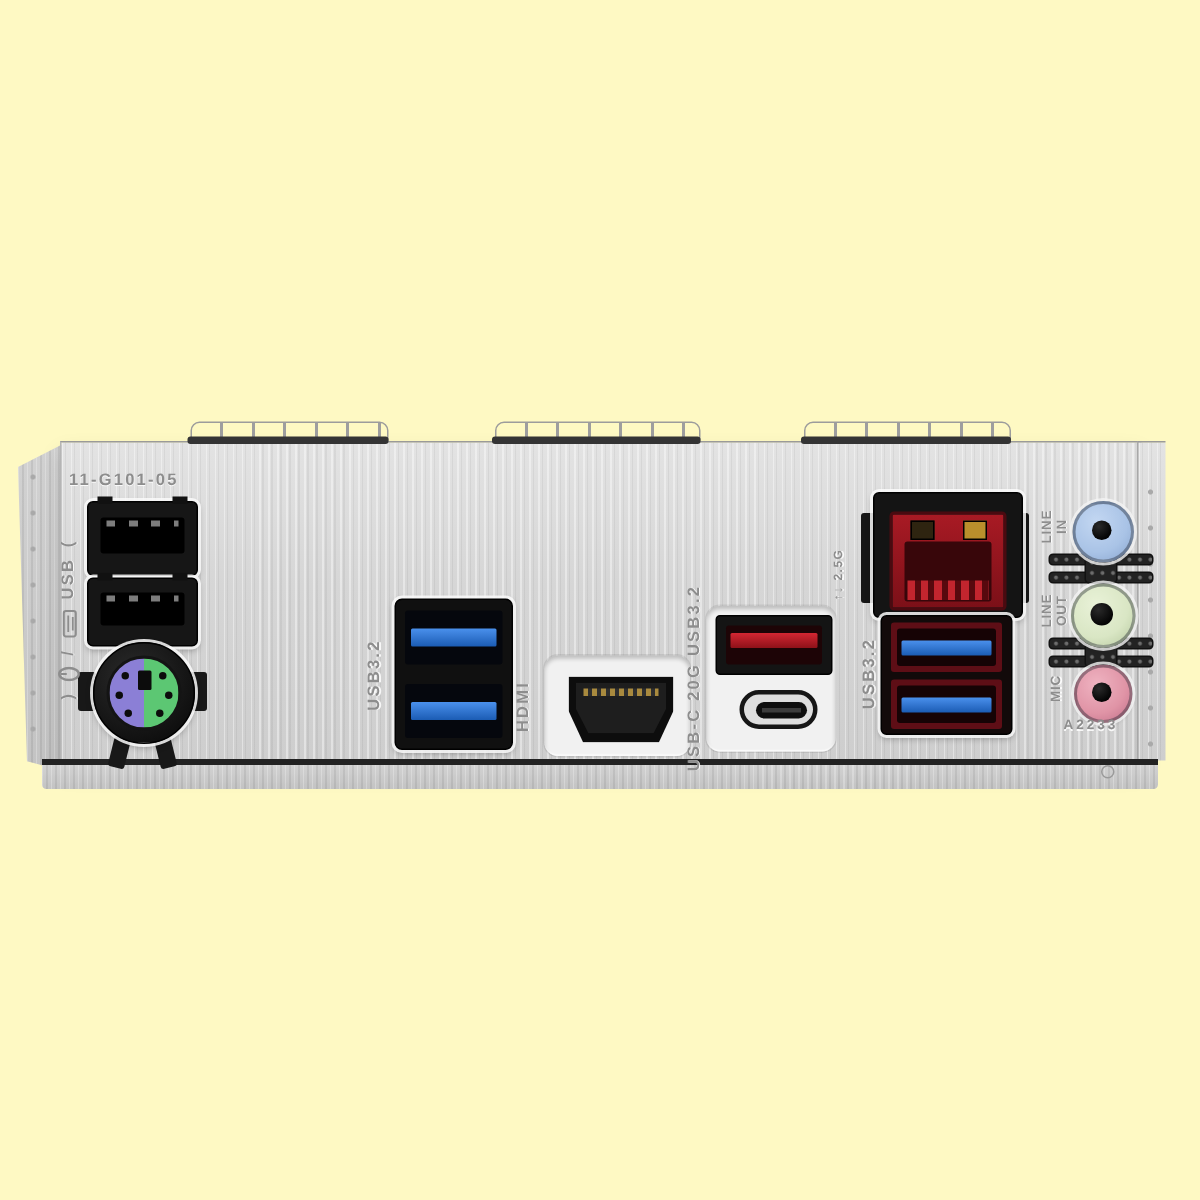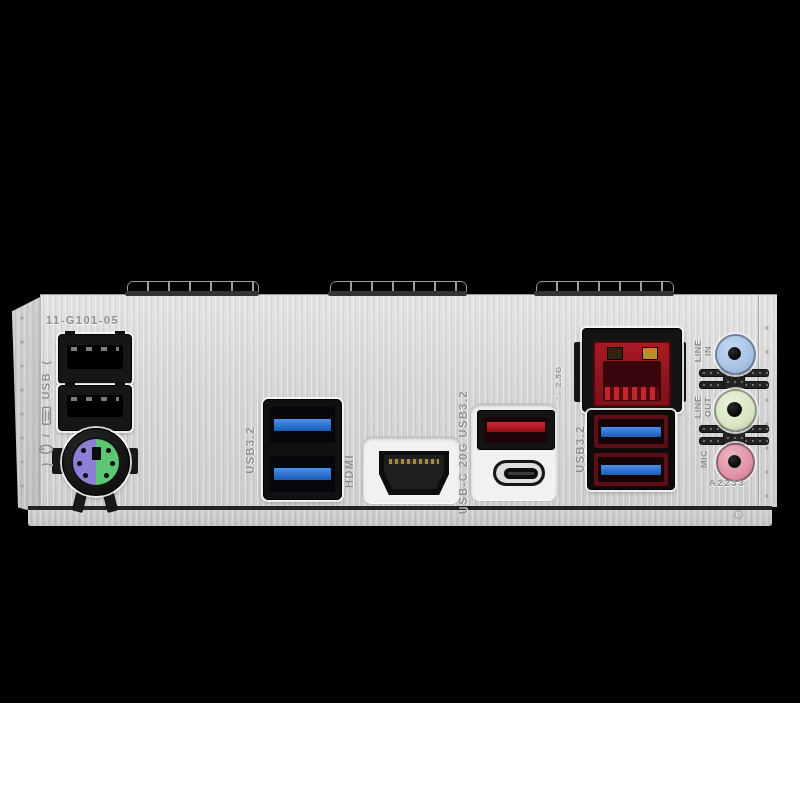--- a/index.html
+++ b/index.html
@@ -1,16 +1,16 @@
 <!DOCTYPE html>
 <html><head>
 <meta charset="utf-8">
 <style>
   html,body{margin:0;padding:0;}
-  .stage{position:relative;width:800px;height:703px;background:#000000;overflow:hidden;
+  .stage{position:relative;width:800px;height:800px;background:#fef9c3;overflow:hidden;
          font-family:"Liberation Sans",sans-serif;}
   .abs{position:absolute;}
   .metal{background:
     repeating-linear-gradient(90deg, rgba(255,255,255,.40) 0 1px, rgba(0,0,0,0) 1px 2px,
       rgba(0,0,0,.05) 2px 3px, rgba(0,0,0,0) 3px 6px),
     linear-gradient(180deg,#e3e3e3 0%,#d6d6d6 45%,#cecece 100%);}
   .metal-dark{background:
     repeating-linear-gradient(90deg, rgba(255,255,255,.25) 0 1px, rgba(0,0,0,0) 1px 3px,
       rgba(0,0,0,.07) 3px 4px, rgba(0,0,0,0) 4px 6px),
     linear-gradient(180deg,#d2d2d2,#c3c3c3);}

